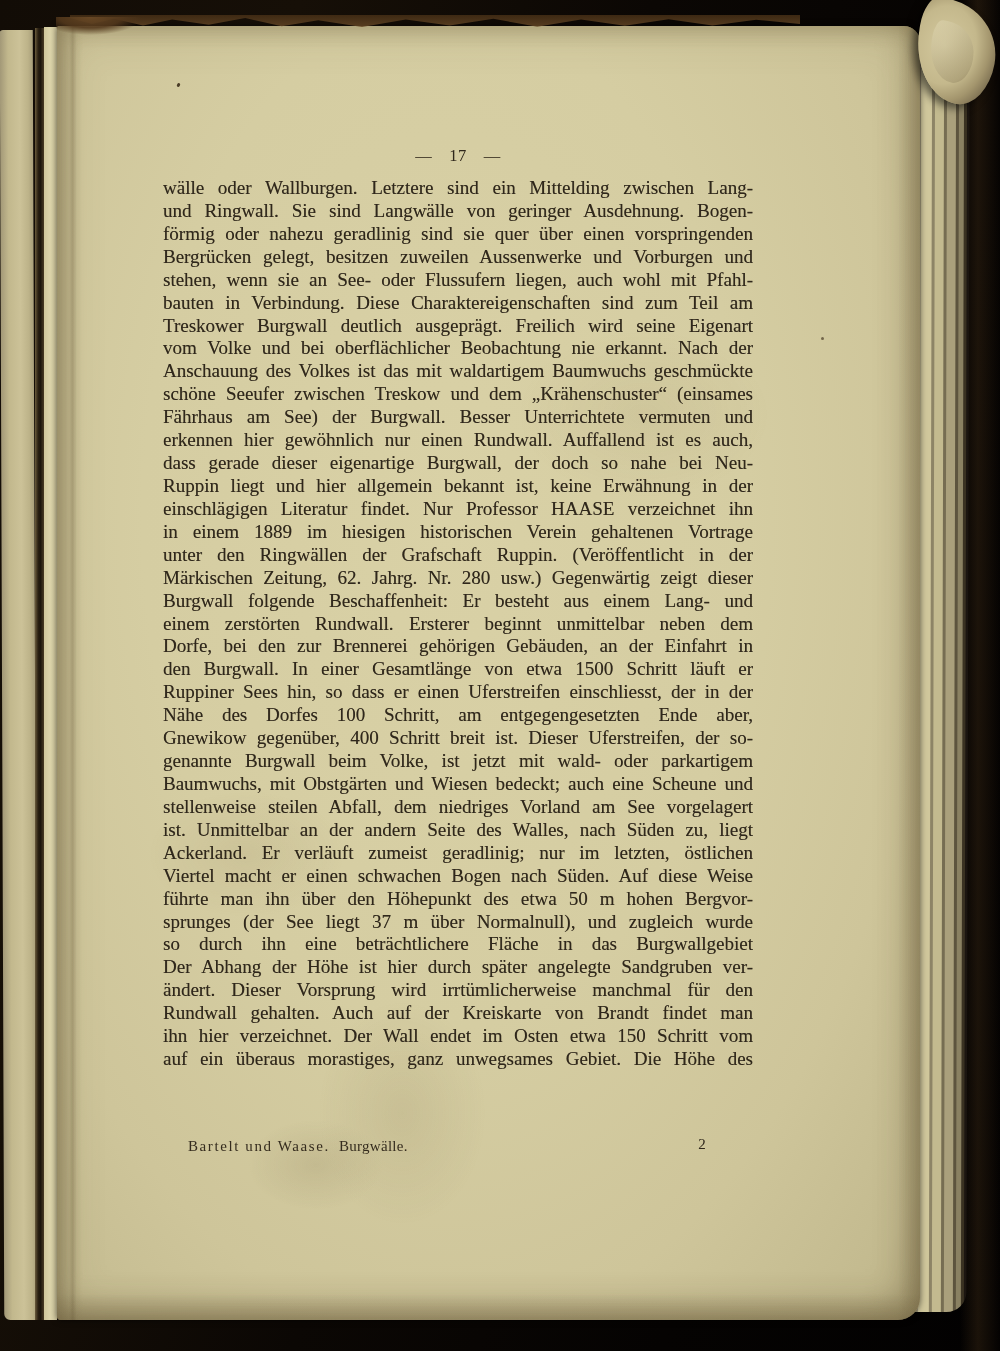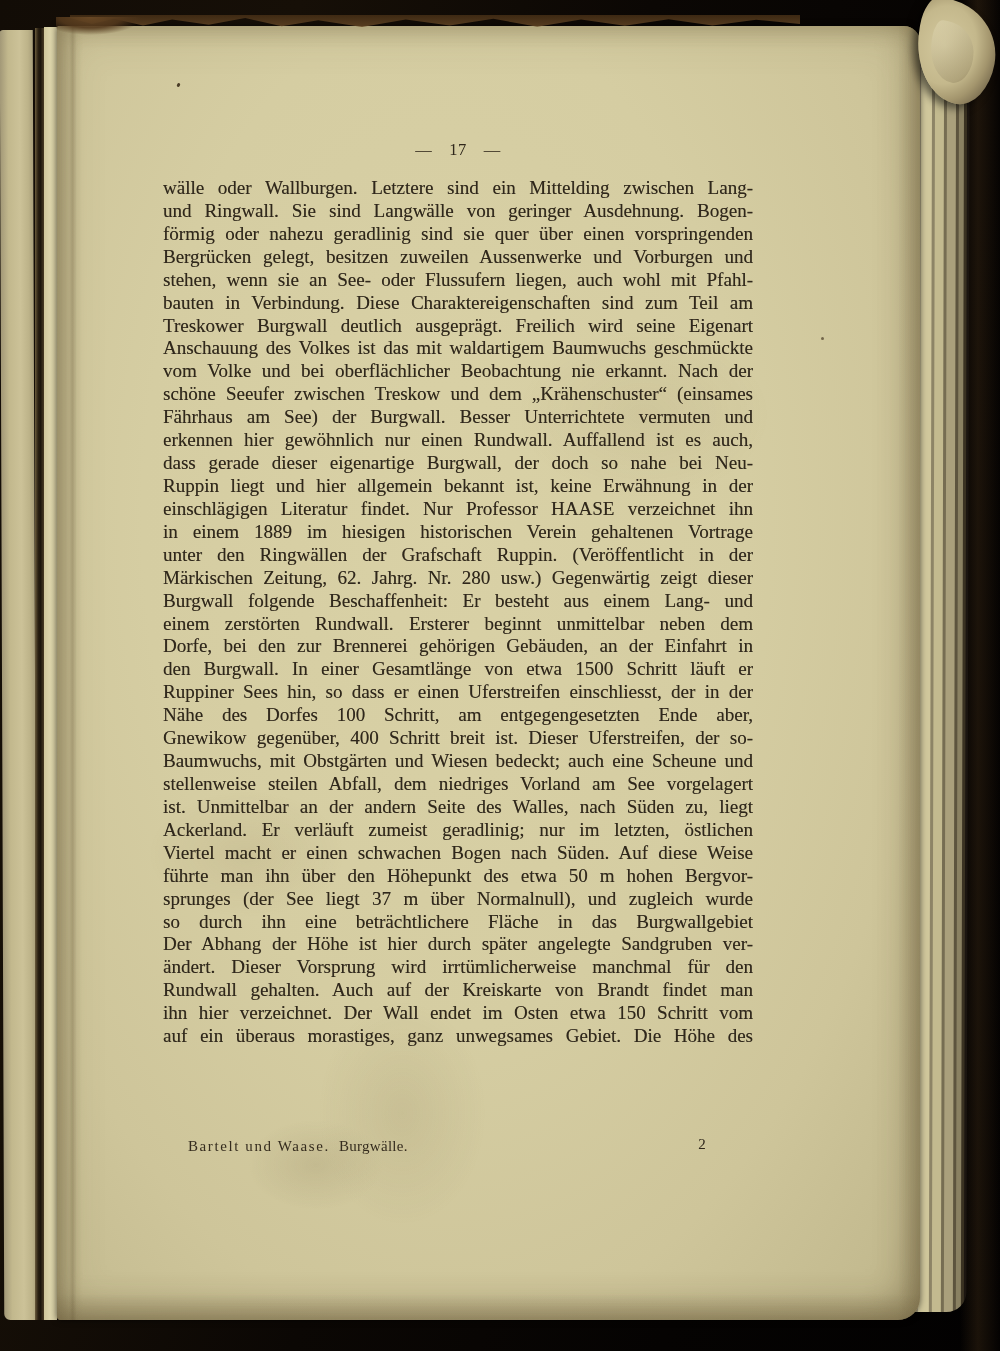--- a/index.html
+++ b/index.html
@@ -57,21 +57,21 @@
 
   
   .corner-curl{position:absolute;left:916px;top:1px;width:80px;height:102px;
       background:radial-gradient(70% 70% at 35% 45%,#d4c99e 0%,#c4b88c 55%,#a3956d 80%,#7d7052 100%);
       border-radius:18% 72% 38% 62% / 30% 55% 45% 68%;
       transform:rotate(10deg);box-shadow:-4px 5px 8px rgba(0,0,0,.55);}
   .corner-curl::after{content:"";position:absolute;left:18%;top:22%;width:55%;height:58%;
       border-radius:inherit;background:linear-gradient(135deg,rgba(255,250,220,.25),rgba(90,75,45,.25));}
 
   
-  .page-header{position:absolute;left:106px;top:114px;width:590px;text-align:center;
+  .page-header{position:absolute;left:106px;top:120px;width:590px;text-align:center;
       font-size:16.5px;color:#2f271b;letter-spacing:.5px;}
   .page-header .dash{display:inline-block;margin:0 17px;color:#3a3122;}
   .text-block{position:absolute;left:106px;top:151px;width:590px;}
   .line{font-size:19px;line-height:22.93px;height:22.93px;color:#2f271b;
       text-align:justify;text-align-last:justify;overflow:hidden;
       text-shadow:.2px .2px 0 rgba(47,39,27,.45);}
   .footer-row{position:absolute;left:131px;top:1112px;width:590px;font-size:15px;color:#352c1e;}
   .footer-authors{letter-spacing:1.6px;}
   .footer-title{margin-left:9px;letter-spacing:.3px;}
   .sheet-number{position:absolute;left:615px;top:1110px;width:60px;text-align:center;
@@ -103,38 +103,39 @@
     </div>
 
     <div class="text-block">
         <div class="line">wälle oder Wallburgen. Letztere sind ein Mittelding zwischen Lang-</div>
         <div class="line">und Ringwall. Sie sind Langwälle von geringer Ausdehnung. Bogen-</div>
         <div class="line">förmig oder nahezu geradlinig sind sie quer über einen vorspringenden</div>
         <div class="line">Bergrücken gelegt, besitzen zuweilen Aussenwerke und Vorburgen und</div>
         <div class="line">stehen, wenn sie an See- oder Flussufern liegen, auch wohl mit Pfahl-</div>
         <div class="line">bauten in Verbindung. Diese Charaktereigenschaften sind zum Teil am</div>
         <div class="line">Treskower Burgwall deutlich ausgeprägt. Freilich wird seine Eigenart</div>
+        <div class="line">vom Volke und bei oberflächlicher Beobachtung nie erkannt. Nach der</div>
         <div class="line">Anschauung des Volkes ist das mit waldartigem Baumwuchs geschmückte</div>
-        <div class="line">vom Volke und bei oberflächlicher Beobachtung nie erkannt. Nach der</div>
         <div class="line">schöne Seeufer zwischen Treskow und dem „Krähenschuster“ (einsames</div>
         <div class="line">Fährhaus am See) der Burgwall. Besser Unterrichtete vermuten und</div>
         <div class="line">erkennen hier gewöhnlich nur einen Rundwall. Auffallend ist es auch,</div>
         <div class="line">dass gerade dieser eigenartige Burgwall, der doch so nahe bei Neu-</div>
         <div class="line">Ruppin liegt und hier allgemein bekannt ist, keine Erwähnung in der</div>
         <div class="line">einschlägigen Literatur findet. Nur Professor HAASE verzeichnet ihn</div>
         <div class="line">in einem 1889 im hiesigen historischen Verein gehaltenen Vortrage</div>
         <div class="line">unter den Ringwällen der Grafschaft Ruppin. (Veröffentlicht in der</div>
         <div class="line">Märkischen Zeitung, 62. Jahrg. Nr. 280 usw.) Gegenwärtig zeigt dieser</div>
         <div class="line">Burgwall folgende Beschaffenheit: Er besteht aus einem Lang- und</div>
         <div class="line">einem zerstörten Rundwall. Ersterer beginnt unmittelbar neben dem</div>
         <div class="line">Dorfe, bei den zur Brennerei gehörigen Gebäuden, an der Einfahrt in</div>
         <div class="line">den Burgwall. In einer Gesamtlänge von etwa 1500 Schritt läuft er</div>
         <div class="line">Ruppiner Sees hin, so dass er einen Uferstreifen einschliesst, der in der</div>
         <div class="line">Nähe des Dorfes 100 Schritt, am entgegengesetzten Ende aber,</div>
         <div class="line">Gnewikow gegenüber, 400 Schritt breit ist. Dieser Uferstreifen, der so-</div>
+        <div class="line">genannte Burgwall beim Volke, ist jetzt mit wald- oder parkartigem</div>
         <div class="line">Baumwuchs, mit Obstgärten und Wiesen bedeckt; auch eine Scheune und</div>
         <div class="line">stellenweise steilen Abfall, dem niedriges Vorland am See vorgelagert</div>
         <div class="line">ist. Unmittelbar an der andern Seite des Walles, nach Süden zu, liegt</div>
         <div class="line">Ackerland. Er verläuft zumeist geradlinig; nur im letzten, östlichen</div>
         <div class="line">Viertel macht er einen schwachen Bogen nach Süden. Auf diese Weise</div>
         <div class="line">führte man ihn über den Höhepunkt des etwa 50 m hohen Bergvor-</div>
         <div class="line">sprunges (der See liegt 37 m über Normalnull), und zugleich wurde</div>
         <div class="line">so durch ihn eine beträchtlichere Fläche in das Burgwallgebiet hineingezogen.</div>
         <div class="line">Der Abhang der Höhe ist hier durch später angelegte Sandgruben ver-</div>
         <div class="line">ändert. Dieser Vorsprung wird irrtümlicherweise manchmal für den</div>

